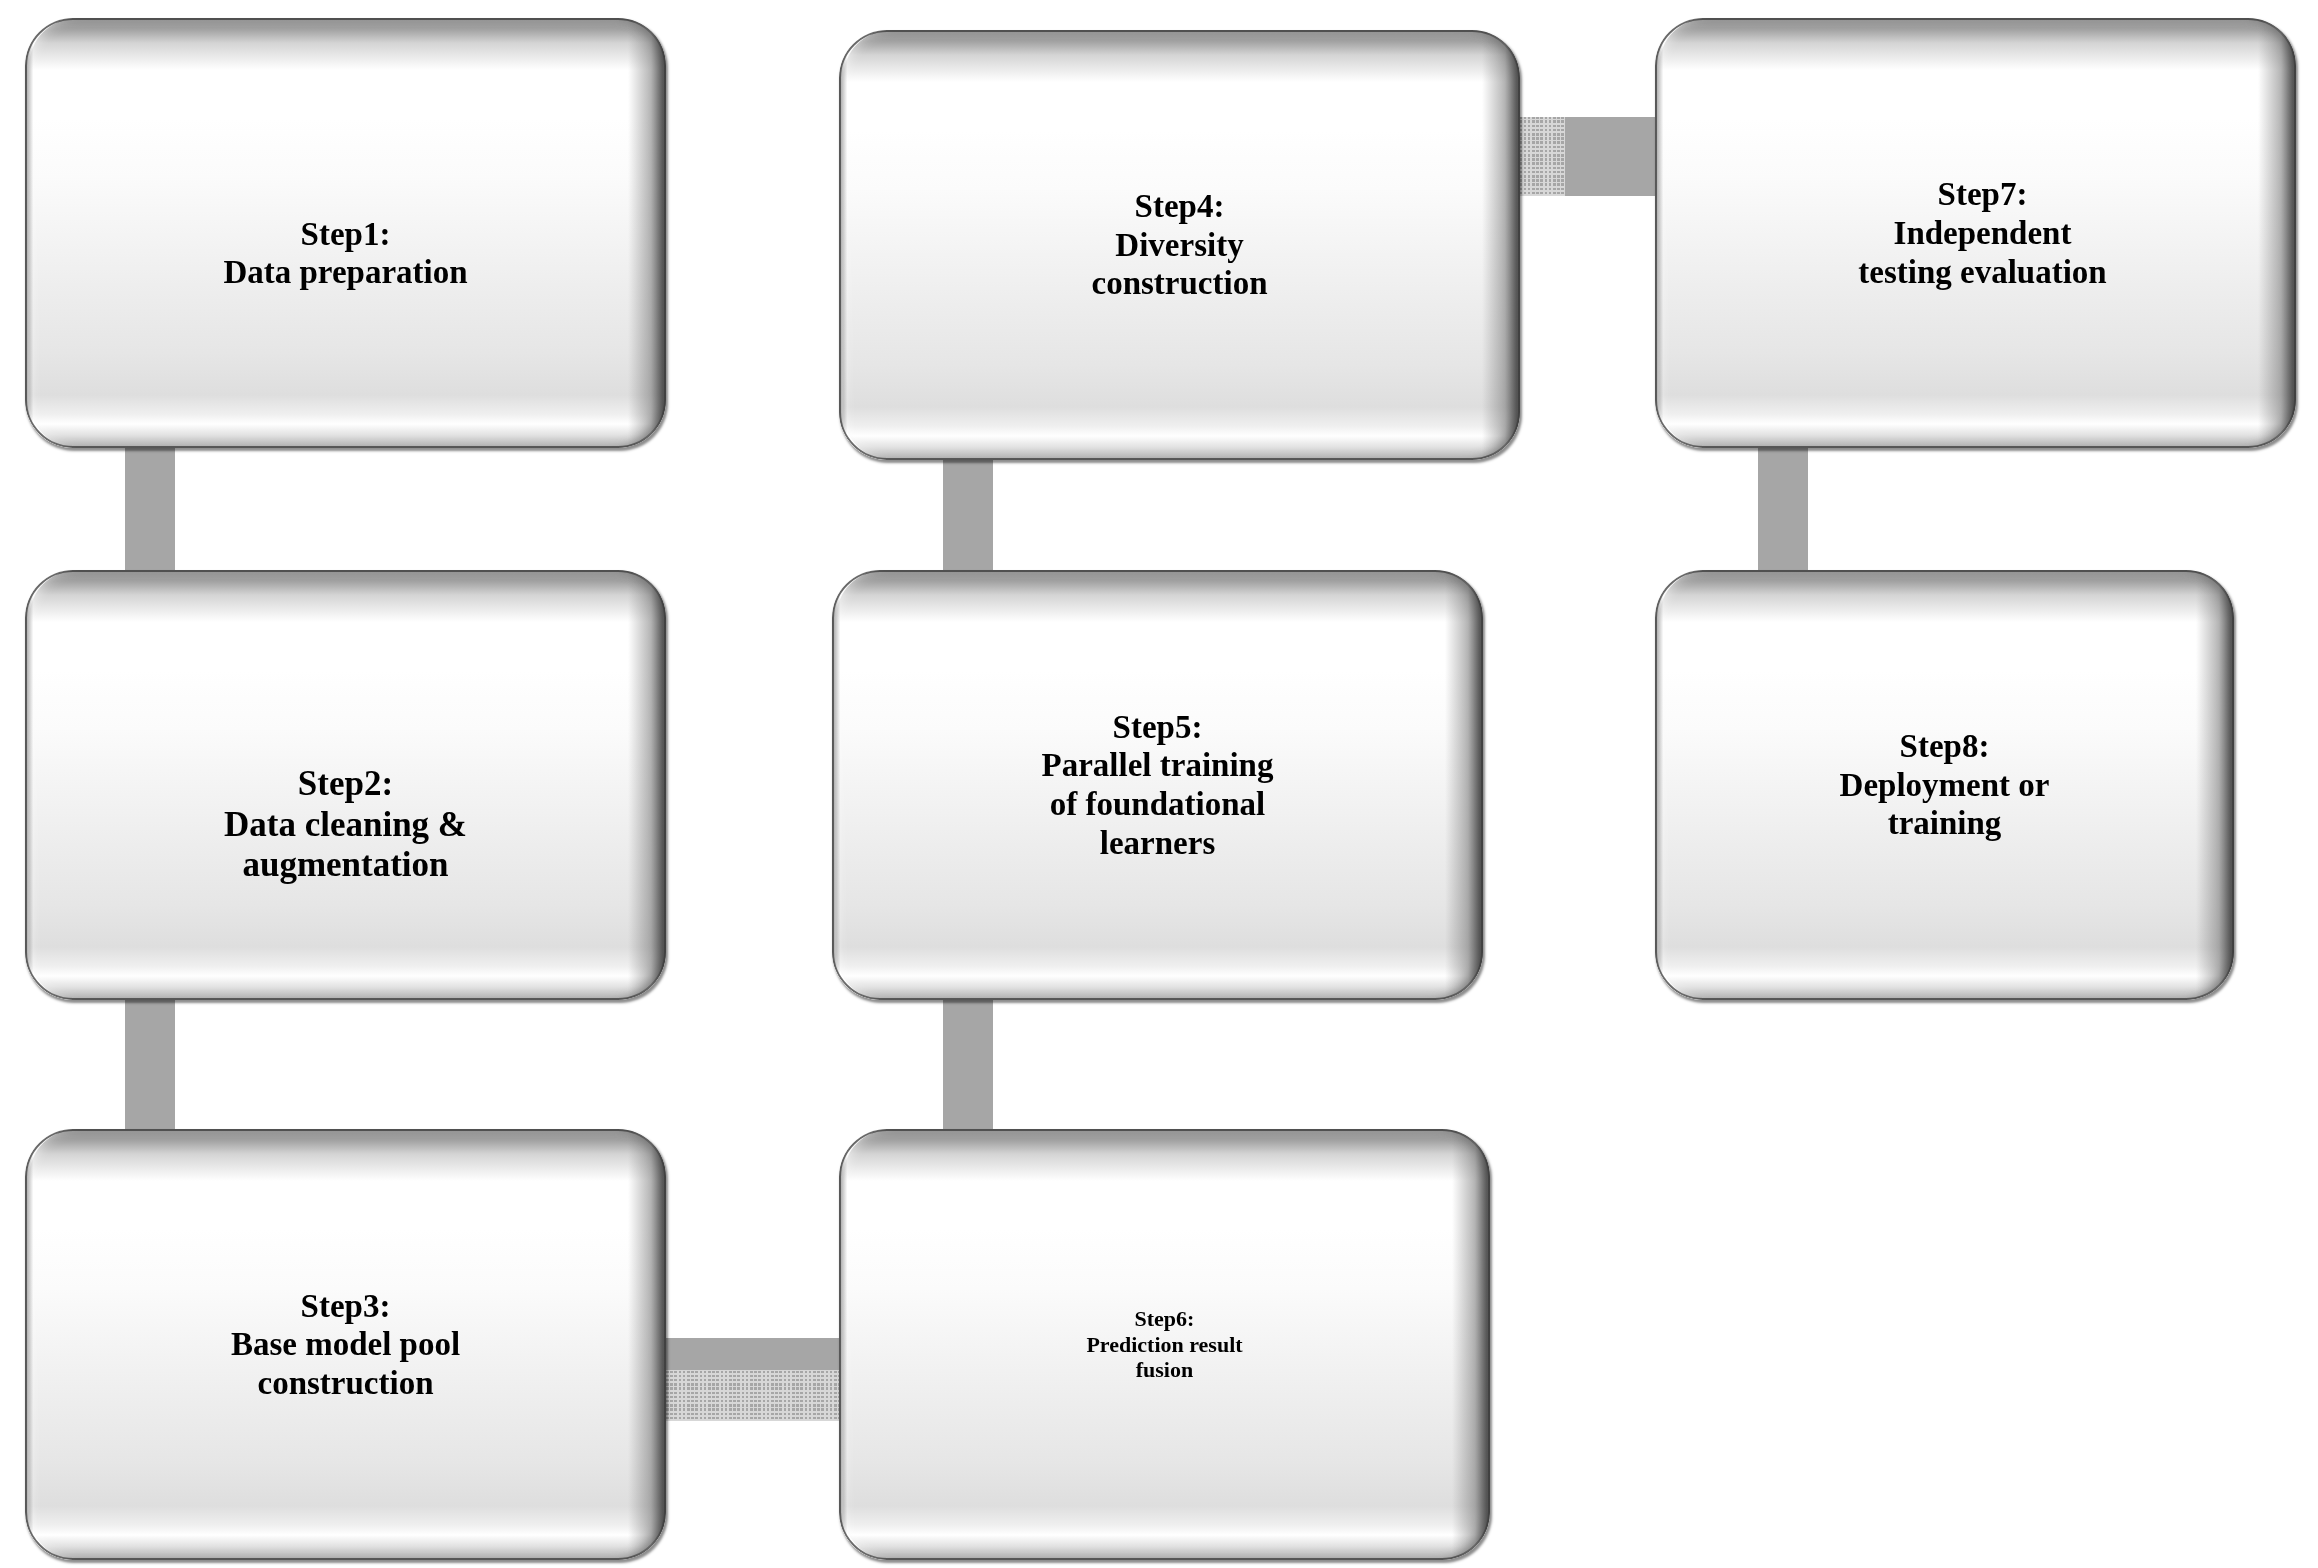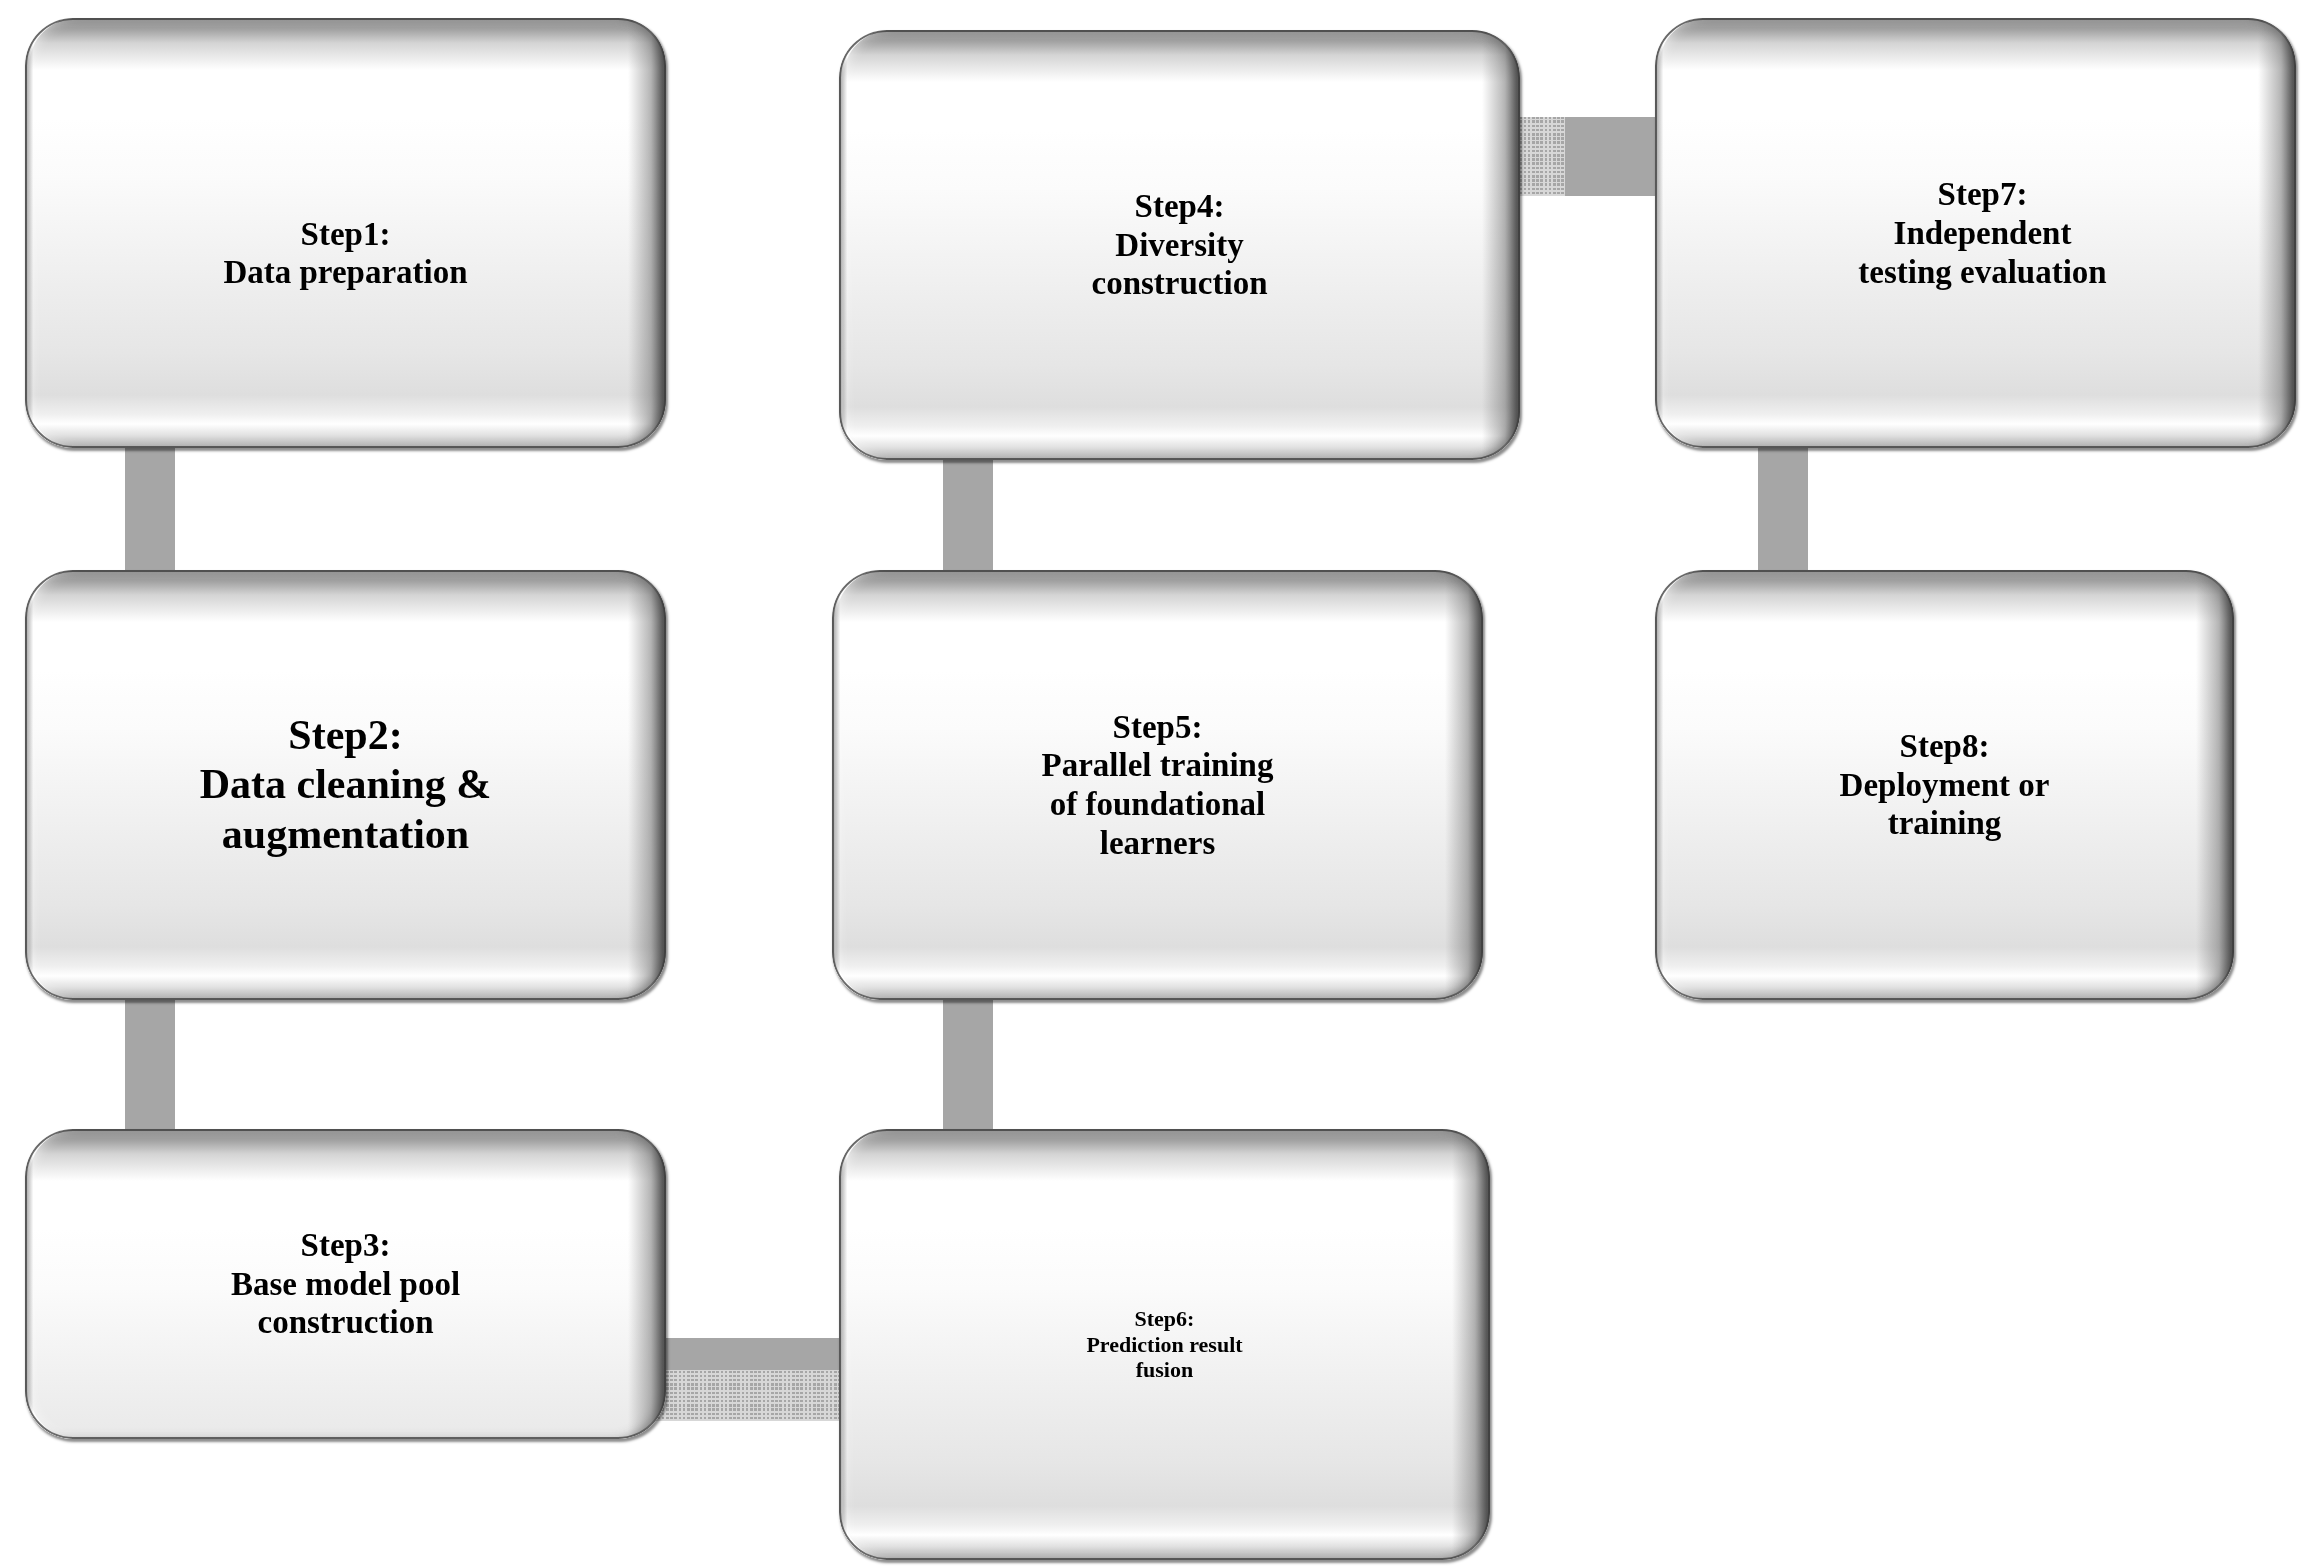--- a/index.html
+++ b/index.html
@@ -132,27 +132,27 @@
     <div class="conn conn-h" style="left: 656px; top: 1338px; width: 194px; height: 83px; background: rgb(166, 166, 166);">
       <span class="dither"></span>
     </div>
     <div class="node" style="left: 25px; top: 18.4px; width: 641px; height: 430px;">
       <div class="node-label" style="font-size: 33px; margin-top: 20px;">
         <span class="ln">Step1:</span>
         <span class="ln">Data preparation</span>
       </div>
     </div>
     <div class="node" style="left: 25px; top: 570px; width: 641px; height: 430px;">
-      <div class="node-label" style="font-size: 42px;">
+      <div class="node-label" style="font-size: 35px; margin-top: 40px;">
         <span class="ln">Step2:</span>
         <span class="ln">Data cleaning &amp;</span>
         <span class="ln">augmentation</span>
       </div>
     </div>
-    <div class="node" style="left: 25px; top: 1129px; width: 641px; height: 310px;">
+    <div class="node" style="left: 25px; top: 1129px; width: 641px; height: 431px;">
       <div class="node-label" style="font-size: 33px;">
         <span class="ln">Step3:</span>
         <span class="ln">Base model pool</span>
         <span class="ln">construction</span>
       </div>
     </div>
     <div class="node" style="left: 839px; top: 30px; width: 681px; height: 430px;">
       <div class="node-label" style="font-size: 33px;">
         <span class="ln">Step4:</span>
         <span class="ln">Diversity</span>

